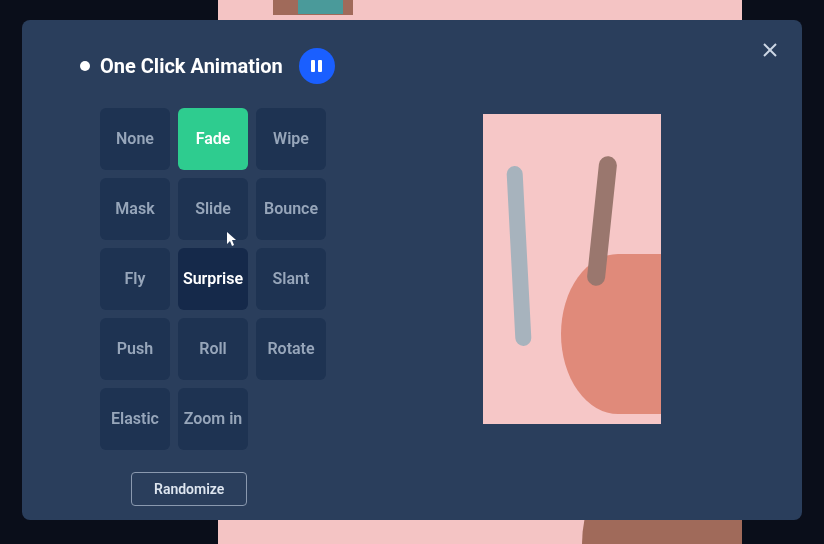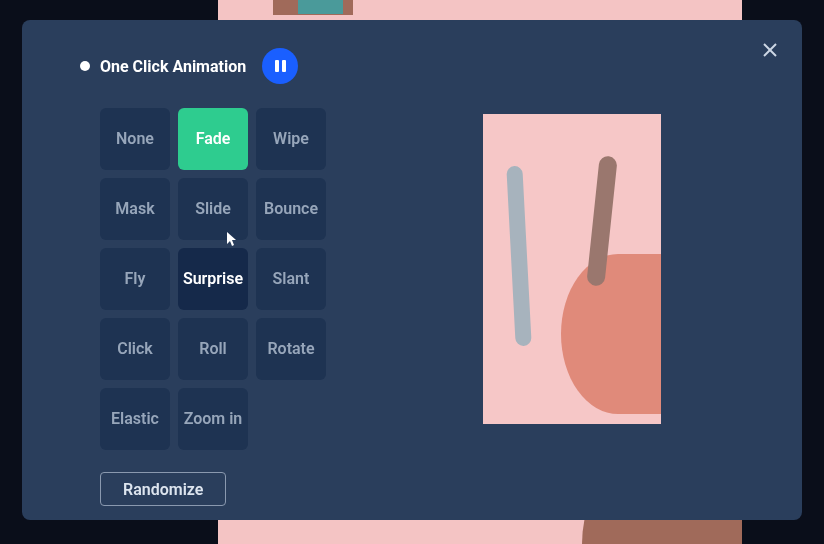--- a/index.html
+++ b/index.html
@@ -62,21 +62,21 @@
   }
   .bullet {
     width: 10px;
     height: 10px;
     background: #fff;
     border-radius: 50%;
     margin-left: 28px;
   }
   .title {
     color: #fff;
-    font-size: 16px;
+    font-size: 20px;
     font-weight: 700;
   }
   .pause-btn {
     width: 36px;
     height: 36px;
     background: #1a5fff;
     border-radius: 50%;
     display: flex;
     align-items: center;
     justify-content: center;
@@ -150,27 +150,28 @@
   }
   .footer-row {
     display: flex;
     gap: 10px;
     margin-top: 22px;
     margin-left: 48px;
   }
   .btn {
     height: 34px;
     border-radius: 4px;
-    font-size: 16px;
+    font-size: 14px;
     font-weight: 600;
     display: flex;
     align-items: center;
     justify-content: center;
     cursor: pointer;
     padding: 0 22px;
+    margin-left: 31px;
   }
   .btn-outline {
     border: 1px solid #8a99af;
     color: #dde5ef;
     background: transparent;
   }
   .btn-primary {
     background: #1a5fff;
     color: #fff;
     border: none;
@@ -254,21 +255,21 @@
           <div class="anim-btn selected">Fade</div>
           <div class="anim-btn">Wipe</div>
           <div class="anim-btn">Mask</div>
           <div class="anim-btn">Slide</div>
           <div class="anim-btn">Bounce</div>
           <div class="anim-btn">Fly</div>
           <div class="anim-btn hover">Surprise<span class="cursor"><svg width="16" height="20" viewBox="0 0 16 20">
                 <path d="M5 2 L5 14 L8 11 L10 16 L12 15 L10 10 L14 10 Z" fill="#fff"></path>
               </svg></span></div>
           <div class="anim-btn">Slant</div>
-          <div class="anim-btn">Click</div>
+          <div class="anim-btn">Push</div>
           <div class="anim-btn">Roll</div>
           <div class="anim-btn">Rotate</div>
           <div class="anim-btn">Elastic</div>
           <div class="anim-btn">Zoom in</div>
         </div>
       <div class="footer-row">
         <div class="btn btn-outline">Randomize</div>
       </div>
     </div>
 

